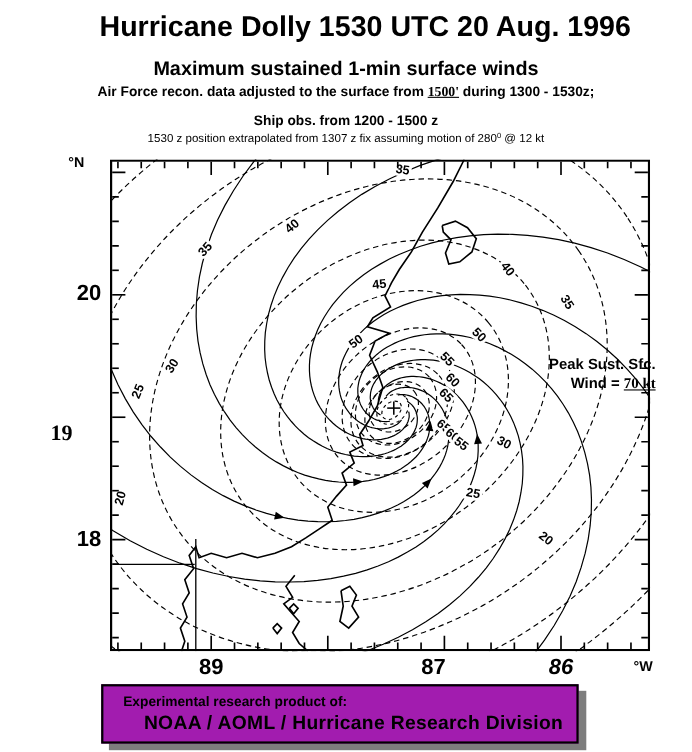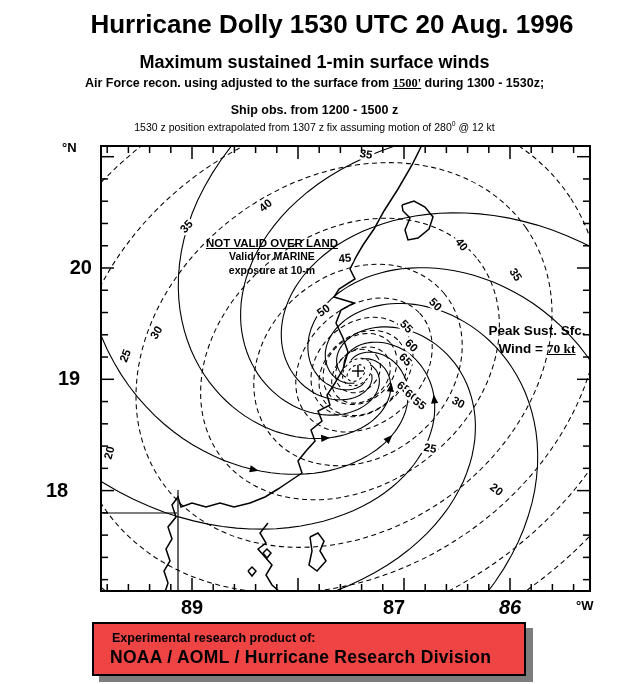--- a/index.html
+++ b/index.html
@@ -12,46 +12,46 @@
   .hdr .t4{font-size:12.5px;font-weight:bold;margin-top:3px;}
   .hdr .t5{font-size:12.5px;font-weight:bold;margin-top:12px;}
   .hdr .t6{font-size:10.5px;font-weight:normal;margin-top:3px;}
   .u{text-decoration:underline;font-family:Liberation Serif, serif;}
   .mapbox{position:absolute;left:100px;top:145px;width:491px;height:447px;}
   .axlab{position:absolute;font-weight:bold;font-size:20px;line-height:1;}
   .axunit{position:absolute;font-weight:bold;font-size:13px;line-height:1;}
   .ann-nv{position:absolute;left:196px;top:236px;width:152px;text-align:center;line-height:1.25;}
   .ann-nv .l1{font-size:11.5px;font-weight:bold;text-decoration:underline;white-space:nowrap;}
   .ann-nv .l2,.ann-nv .l3{font-size:10.5px;font-weight:bold;white-space:nowrap;}
-  .ann-pk{position:absolute;left:478px;top:322px;width:118px;text-align:center;
+  .ann-pk{position:absolute;left:478px;top:322px;width:118px;text-align:right;
           font-size:13.5px;font-weight:bold;line-height:1.35;}
-  .footerbox{position:absolute;left:92px;top:622px;width:430px;height:50px;background:#ef4444;
+  .footerbox{position:absolute;left:92px;top:622px;width:430px;height:50px;background:#a21caf;
              border:2px solid #000;box-shadow:7px 6px 0 0 #7d7d7d;}
   .footerbox .f1{font-size:12.5px;font-weight:bold;margin:7px 0 0 18px;}
-  .footerbox .f2{font-size:17.5px;font-weight:bold;margin:2px 0 0 16px;letter-spacing:0.3px;}
+  .footerbox .f2{font-size:17.5px;font-weight:bold;margin:2px 12px 0 16px;letter-spacing:0.3px;text-align:right;}
   svg text{font-family:"Liberation Sans", sans-serif;}
   sup{font-size:65%;}
 </style>
 </head>
 <body>
 
 <div class="page">
 
   <div class="hdr">
     <div class="t1">Hurricane Dolly 1530 UTC 20 Aug. 1996</div>
     <div class="t2">Maximum sustained 1-min surface winds</div>
-    <div class="t4"><span>Air Force recon. using adjusted to the surface from </span><span class="u">1500'</span><span> during  1300 - 1530z;</span></div>
+    <div class="t4"><span>Air Force recon. data adjusted to the surface from </span><span class="u">1500'</span><span> during  1300 - 1530z;</span></div>
     <div class="t5">Ship obs. from 1200 - 1500 z</div>
     <div class="t6"><span>1530 z position extrapolated from 1307 z  fix assuming motion of 280</span><sup>0</sup><span>  @ 12 kt</span></div>
   </div>
 
   <div class="axunit" style="left:62px;top:141px;">°N</div>
   <div class="axlab" style="left:46px;top:257px;width:46px;text-align:right;">20</div>
-  <div class="axlab" style="left:46px;top:368px;width:46px;text-align:center;">19</div>
-  <div class="axlab" style="left:46px;top:480px;width:46px;">18</div>
+  <div class="axlab" style="left:46px;top:384px;width:46px;text-align:left;font-family:Liberation Serif, serif;">19</div>
+  <div class="axlab" style="left:46px;top:480px;width:46px;text-align:right;">18</div>
   <div class="axlab" style="left:172px;top:597px;width:40px;text-align:center;">89</div>
   <div class="axlab" style="left:278px;top:622px;width:40px;text-align:center;">88</div>
   <div class="axlab" style="left:383px;top:597px;width:40px;text-align:left;">87</div>
   <div class="axlab" style="left:490px;top:597px;width:40px;text-align:center;font-style:italic;">86</div>
   <div class="axunit" style="left:576px;top:599px;">°W</div>
 
   <div class="mapbox">
     <svg id="wind-svg" width="491" height="447" viewBox="0 0 491 447">
         <path d="M818.0 226.0L800.2 198.9L781.2 173.5L761.3 149.9L740.5 128.0L719.0 107.7L697.0 89.2L674.4 72.3L651.6 57.1L628.5 43.4L605.3 31.3L582.1 20.7L558.9 11.5L536.0 3.8L513.2 -2.6L490.8 -7.6L468.8 -11.5L447.3 -14.1L426.3 -15.6L405.8 -16.1L386.0 -15.5L366.8 -14.0L348.4 -11.6L330.6 -8.4L313.7 -4.5L297.5 0.1L282.1 5.4L267.6 11.3L253.9 17.7L241.0 24.5L228.9 31.7L217.7 39.3L207.3 47.2L197.8 55.3L189.0 63.7L181.1 72.2L173.9 80.8L167.5 89.5L161.9 98.2L157.0 106.9L152.7 115.6L149.2 124.2L146.3 132.7L144.0 141.1L142.4 149.3L141.2 157.4L140.7 165.2L140.6 172.8L141.0 180.2L141.9 187.3L143.2 194.1L144.8 200.7L146.9 207.0L149.2 213.0L151.8 218.6L154.8 224.0L157.9 229.1L161.3 233.8L164.9 238.2L168.6 242.4L172.5 246.2L176.5 249.7L180.5 252.9L184.7 255.7L188.9 258.3L193.1 260.7L197.3 262.7L201.5 264.5L205.7 266.0L209.9 267.2L214.0 268.2L218.1 269.0L222.0 269.6L225.9 269.9L229.6 270.1L233.3 270.1L236.8 269.9L240.3 269.5L243.5 269.0L246.7 268.3L249.7 267.5L252.5 266.6L255.3 265.5L257.8 264.4L260.2 263.2L262.5 261.9L264.6 260.6L266.5 259.1L268.3 257.7L270.0 256.2L271.5 254.6L272.8 253.1L274.1 251.5L275.1 249.9L276.1 248.3L276.9 246.7L277.6 245.1L278.2 243.6L278.6 242.1L279.0 240.5L279.2 239.1L279.3 237.6L279.4 236.2L279.4 234.9L279.2 233.5L279.0 232.3L278.7 231.1L278.4 229.9L278.0 228.8L277.5 227.7L277.0 226.7L276.5 225.8L275.9 224.9L275.2 224.1L274.6 223.3L273.9 222.6L273.1 221.9L272.4 221.3L271.7 220.8L270.9 220.3L270.1 219.8" fill="none" stroke="#000" stroke-width="1.1"></path>
         <path d="M654.0 -122.5L619.6 -130.5L585.8 -136.7L552.7 -141.0L520.4 -143.6L489.0 -144.5L458.5 -143.9L429.0 -141.8L400.6 -138.4L373.3 -133.7L347.1 -127.8L322.2 -120.8L298.5 -112.9L276.0 -104.1L254.8 -94.4L234.9 -84.1L216.3 -73.1L198.9 -61.6L182.8 -49.5L168.0 -37.1L154.4 -24.4L142.1 -11.4L130.9 1.7L121.0 15.0L112.2 28.4L104.5 41.7L97.8 55.0L92.2 68.2L87.7 81.2L84.0 94.1L81.3 106.7L79.5 119.1L78.5 131.1L78.3 142.8L78.8 154.1L80.0 165.1L81.9 175.6L84.4 185.8L87.4 195.5L90.9 204.7L94.9 213.4L99.3 221.7L104.1 229.5L109.2 236.9L114.6 243.7L120.3 250.1L126.2 256.0L132.2 261.4L138.5 266.4L144.8 270.9L151.2 274.9L157.7 278.5L164.1 281.7L170.6 284.5L177.0 286.9L183.4 288.8L189.7 290.4L195.9 291.7L202.0 292.6L207.9 293.2L213.7 293.5L219.4 293.5L224.8 293.2L230.1 292.7L235.1 291.9L240.0 290.9L244.6 289.7L249.0 288.3L253.2 286.8L257.1 285.1L260.8 283.2L264.3 281.3L267.6 279.2L270.6 277.1L273.4 274.8L275.9 272.5L278.3 270.2L280.4 267.8L282.3 265.4L284.0 262.9L285.5 260.5L286.7 258.1L287.8 255.7L288.7 253.3L289.5 250.9L290.0 248.6L290.4 246.3L290.7 244.1L290.7 242.0L290.7 239.9L290.5 237.9L290.2 235.9L289.8 234.0L289.3 232.2L288.7 230.5L288.0 228.9L287.2 227.3L286.4 225.9L285.5 224.5L284.5 223.2L283.5 222.0L282.4 220.9L281.3 219.9L280.2 219.0L279.1 218.1L277.9 217.4L276.7 216.7L275.6 216.1L274.4 215.5L273.2 215.1L272.0 214.7L270.9 214.4L269.7 214.1L268.6 213.9L267.5 213.8L266.5 213.7L265.4 213.7L264.4 213.7L263.5 213.8L262.5 213.9L261.6 214.1" fill="none" stroke="#000" stroke-width="1.1"></path>
@@ -193,25 +193,20 @@
         <line x1="489" y1="367.8599999999999" x2="483" y2="367.8599999999999" stroke="#000" stroke-width="1.5"></line>
         <line x1="2" y1="390.11999999999983" x2="8" y2="390.11999999999983" stroke="#000" stroke-width="1.5"></line>
         <line x1="489" y1="390.11999999999983" x2="483" y2="390.11999999999983" stroke="#000" stroke-width="1.5"></line>
         <line x1="2" y1="412.38000000000017" x2="8" y2="412.38000000000017" stroke="#000" stroke-width="1.5"></line>
         <line x1="489" y1="412.38000000000017" x2="483" y2="412.38000000000017" stroke="#000" stroke-width="1.5"></line>
         <line x1="2" y1="434.64000000000004" x2="8" y2="434.64000000000004" stroke="#000" stroke-width="1.5"></line>
         <line x1="489" y1="434.64000000000004" x2="483" y2="434.64000000000004" stroke="#000" stroke-width="1.5"></line>
       </svg>
   </div>
 
-  <div class="ann-nv">
-    <div class="l1">NOT VALID OVER LAND</div>
-    <div class="l2">Valid for MARINE</div>
-    <div class="l3">exposure at 10-m</div>
-  </div>
   <div class="ann-pk">
     <div>Peak Sust. Sfc.</div>
     <div><span>Wind = </span><span class="u">70 kt</span></div>
   </div>
 
   <div class="footerbox">
     <div class="f1">Experimental research product of:</div>
     <div class="f2">NOAA / AOML / Hurricane Research Division</div>
   </div>
 

